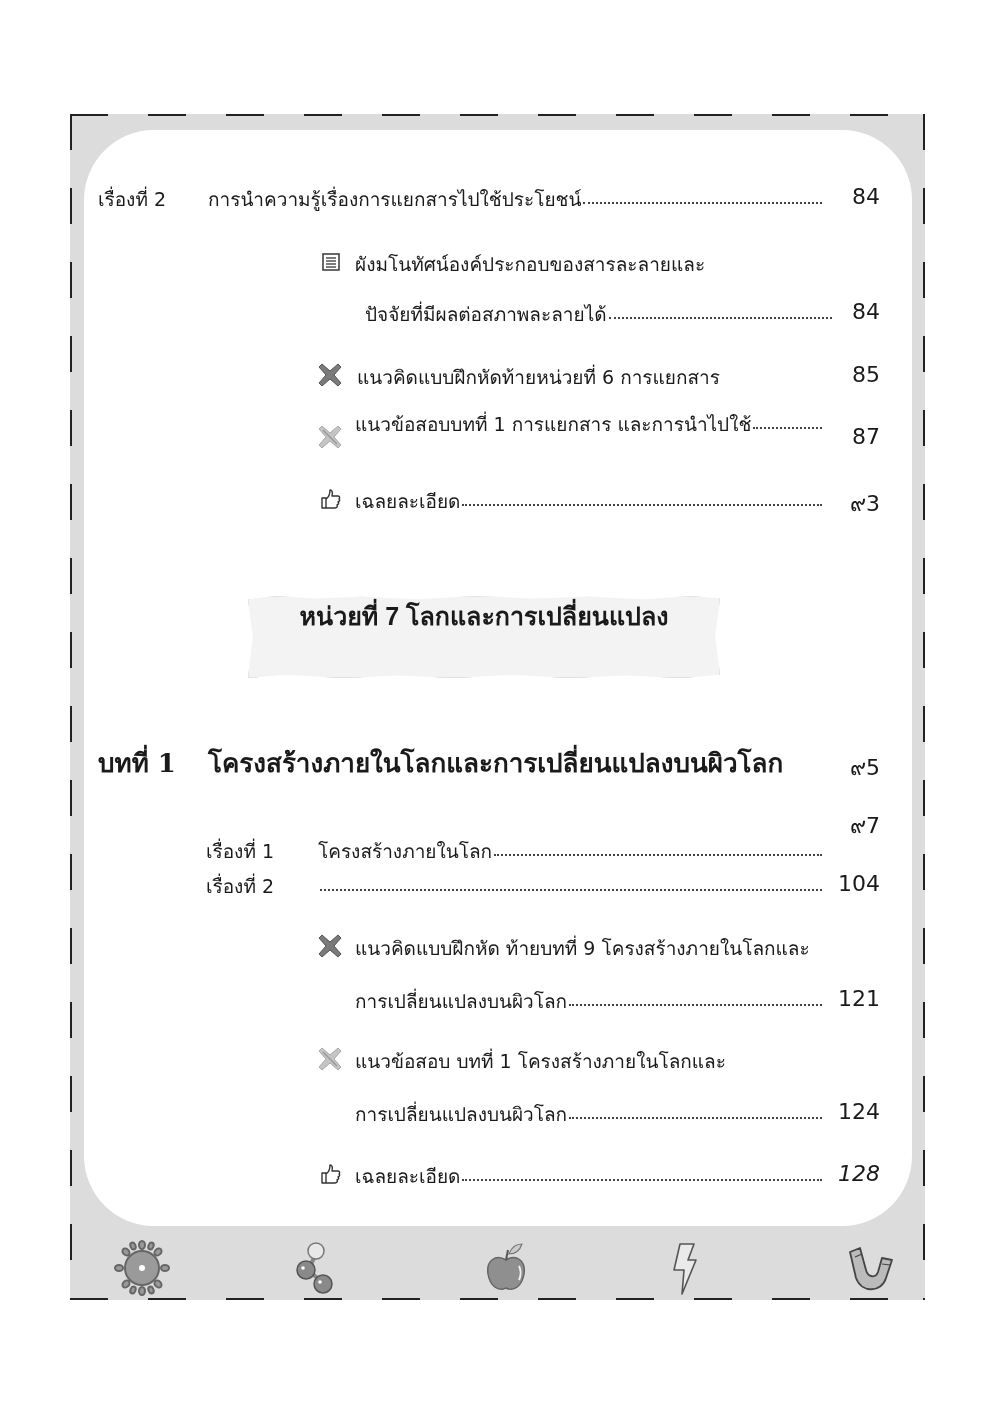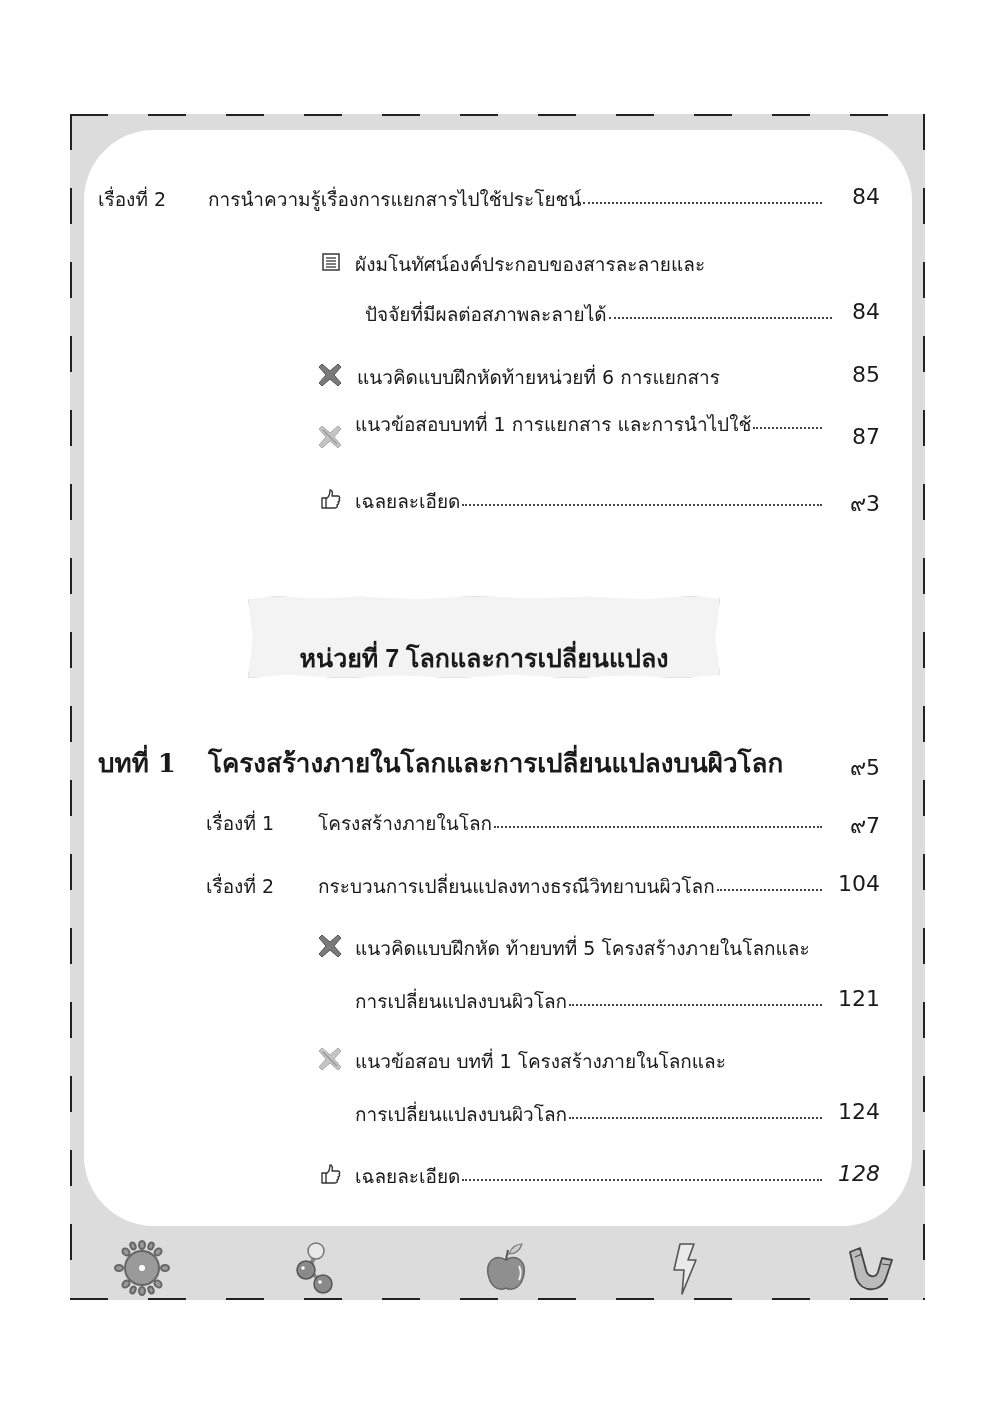--- a/index.html
+++ b/index.html
@@ -36,21 +36,21 @@
     }
     .page { position: absolute; right: 112px; font-size: 22px; }
 
     .icon { position: absolute; width: 26px; height: 26px; display: flex; align-items: center; justify-content: center; }
 
     .unit-banner {
       position: absolute; left: 248px; top: 596px; width: 472px; height: 82px;
       background: #f3f3f3;
       box-shadow: 0 4px 5px rgba(0,0,0,0.35), inset 0 0 0 1px #e0e0e0;
       clip-path: polygon(0% 4%, 6% 0%, 14% 3%, 24% 1%, 36% 4%, 48% 0%, 60% 3%, 72% 1%, 84% 4%, 94% 0%, 100% 3%, 99% 50%, 100% 96%, 92% 100%, 80% 97%, 68% 100%, 56% 96%, 44% 100%, 32% 97%, 20% 100%, 8% 96%, 0% 100%, 1% 50%);
-      display: flex; align-items: flex-end; justify-content: center;
+      display: flex; align-items: flex-start; justify-content: center;
       font-family: "Liberation Sans", sans-serif; font-weight: bold; font-size: 25px; color: #1a1a1a;
     }
 
     .chapter-label {
       position: absolute; left: 98px; top: 742px;
       font-family: "DejaVu Serif", "Liberation Serif", serif; font-weight: bold; font-size: 26px;
     }
     .chapter-title {
       position: absolute; left: 208px; top: 742px;
       font-family: "DejaVu Serif", "Liberation Serif", serif; font-weight: bold; font-size: 26px;
@@ -130,40 +130,39 @@
 
 <div class="unit-banner">
   <span>หน่วยที่ 7 โลกและการเปลี่ยนแปลง</span>
 </div>
 
 <span class="chapter-label">บทที่ 1</span>
 <span class="chapter-title">โครงสร้างภายในโลกและการเปลี่ยนแปลงบนผิวโลก</span>
 <span class="page" style="top:750px;">๙5</span>
 
 <div class="row" style="left:206px; top:808px; width:622px;">
-  <span class="label" style="width:112px;">เรื่องที่ 1</span>
+  <span class="label" style="width:112px;margin-top:28px;">เรื่องที่ 1</span>
   <span class="label">โครงสร้างภายในโลก</span>
   <span class="leader"></span>
 </div>
 <span class="page" style="top:808px;">๙7</span>
 
 <div class="row" style="left:206px; top:871px; width:622px;">
   <span class="label" style="width:112px;">เรื่องที่ 2</span>
-  <span class="label">กระบวนการเปลี่ยนแปลงทางธรณีวิทยาบนผิวโลก</span>
   <span class="leader"></span>
 </div>
 <span class="page" style="top:871px;">104</span>
 
 <span class="icon" style="left:317px; top:933px;">
   <svg width="26" height="26" viewBox="0 0 26 26">
       <path d="M5 2 L13 9 L21 2 L24 5 L17 13 L24 21 L21 24 L13 17 L5 24 L2 21 L9 13 L2 5 Z" fill="#7a7a7a" stroke="#555" stroke-width="1"></path>
     </svg>
 </span>
 <div class="row" style="left:355px; top:933px;">
-  <span class="label">แนวคิดแบบฝึกหัด ท้ายบทที่ 5 โครงสร้างภายในโลกและ</span>
+  <span class="label">แนวคิดแบบฝึกหัด ท้ายบทที่ 9 โครงสร้างภายในโลกและ</span>
 </div>
 <div class="row" style="left:355px; top:986px; width:473px;">
   <span class="label">การเปลี่ยนแปลงบนผิวโลก</span>
   <span class="leader"></span>
 </div>
 <span class="page" style="top:986px;">121</span>
 
 <span class="icon" style="left:317px; top:1046px;">
   <svg width="26" height="26" viewBox="0 0 26 26">
       <path d="M5 2 L13 9 L21 2 L24 5 L17 13 L24 21 L21 24 L13 17 L5 24 L2 21 L9 13 L2 5 Z" fill="#c4c4c4" stroke="#aaa" stroke-width="1"></path>

